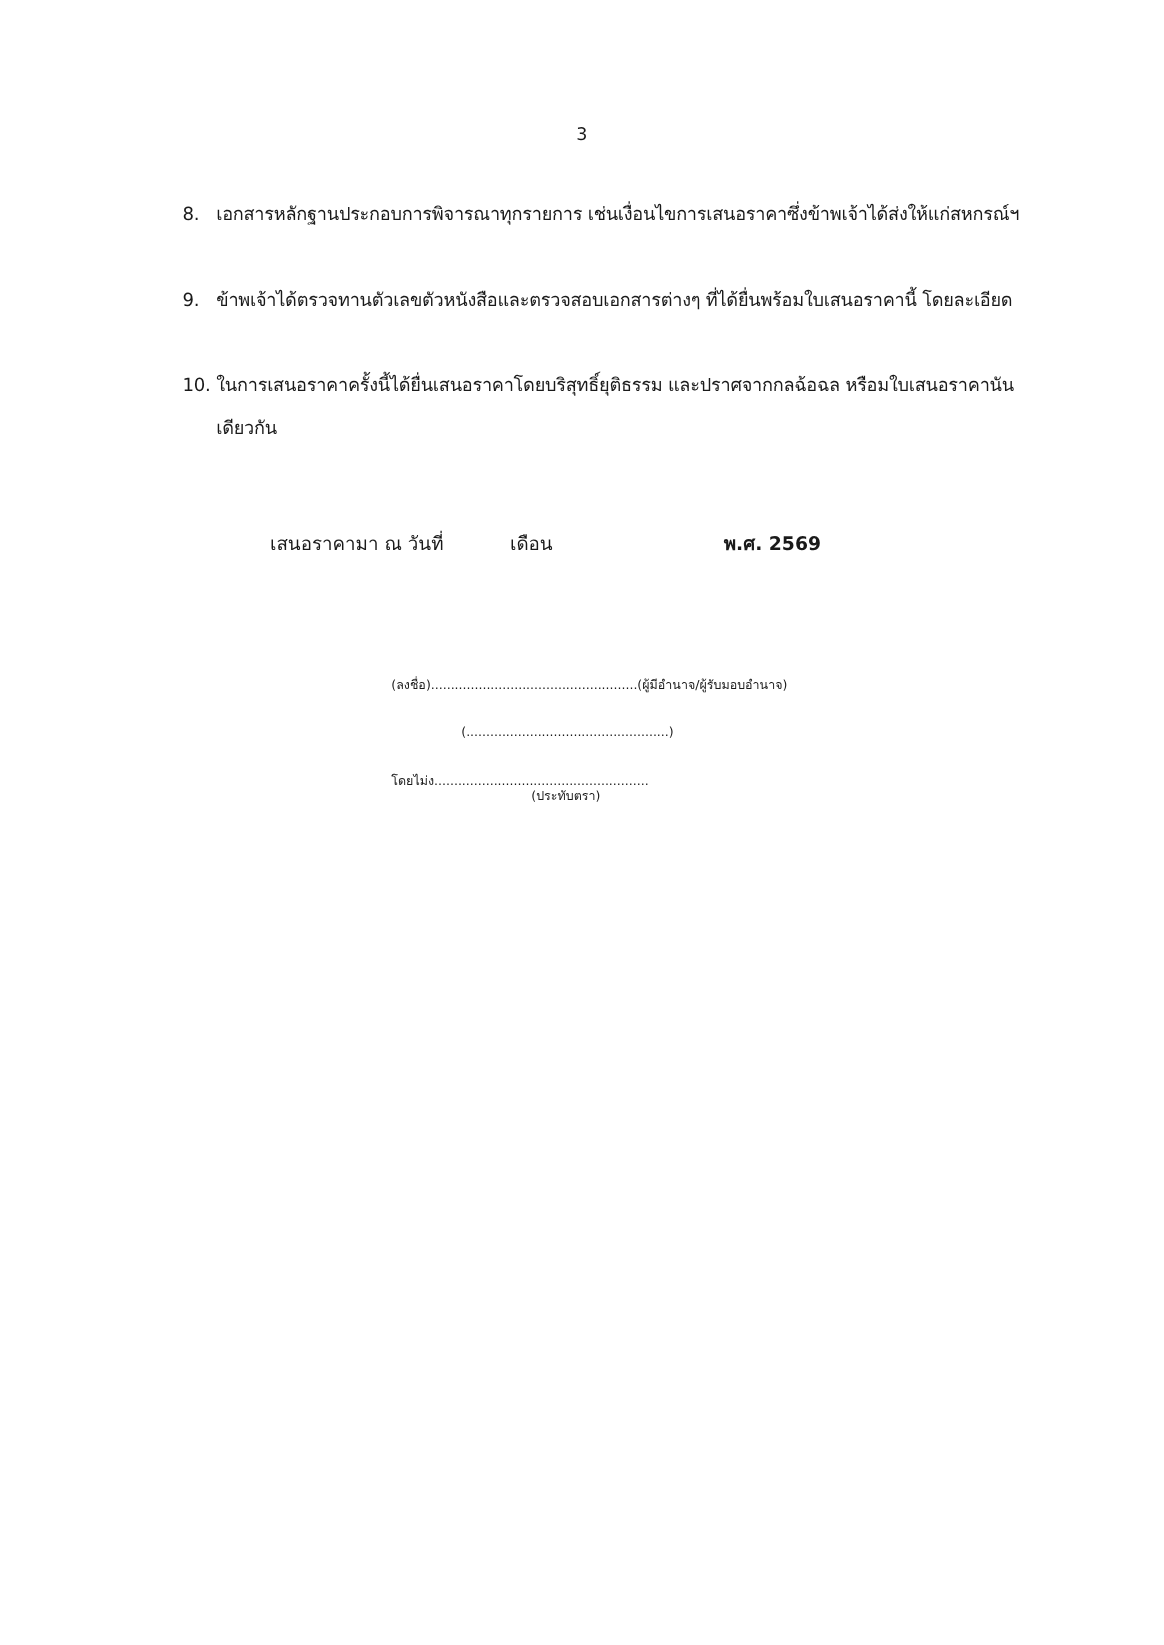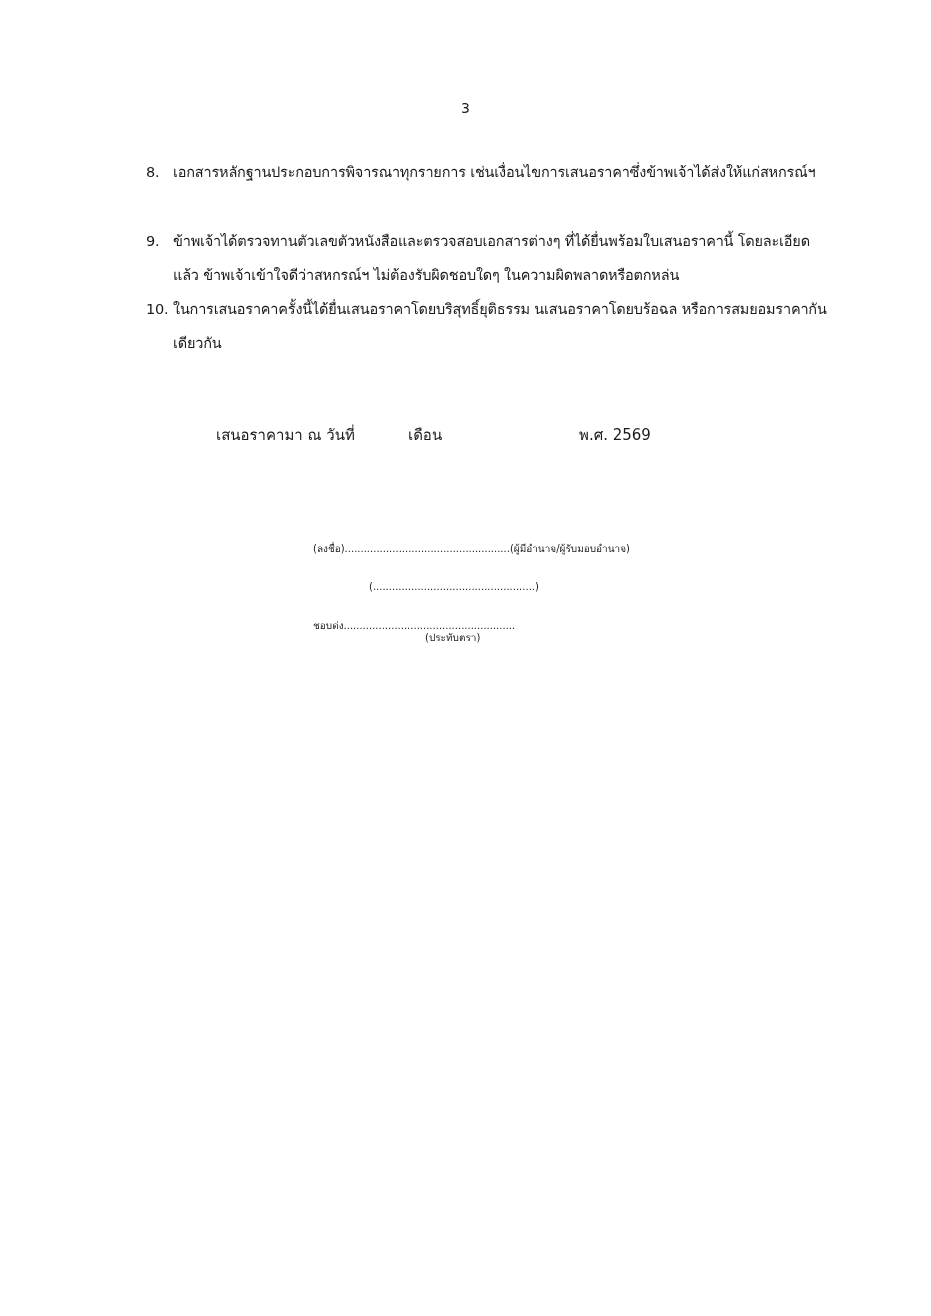--- a/index.html
+++ b/index.html
@@ -52,21 +52,21 @@
       position: absolute;
       top: 420px;
       left: 200px;
       font-size: 15px;
       line-height: 30px;
       white-space: nowrap;
     }
     .date-line span { position: absolute; top: 0; white-space: nowrap; }
     .date-line .d0 { left: 16px; }
     .date-line .d1 { left: 208px; }
-    .date-line .d2 { left: 379px; }
+    .date-line .d2 { left: 379px; font-weight: bold; }
 
     .sig {
       position: absolute;
       font-size: 10px;
       line-height: 30px;
       white-space: nowrap;
     }
     #sig-line { top: 534px; left: 313px; }
     #name-line { top: 572px; left: 369px; }
     #position-line { top: 611px; left: 313px; }
@@ -76,30 +76,29 @@
 <body>
 
 <div class="page-number">3</div>
 
 <div class="item" id="item8">
   <div class="row"><span class="num">8.</span><span>เอกสารหลักฐานประกอบการพิจารณาทุกรายการ เช่นเงื่อนไขการเสนอราคาซึ่งข้าพเจ้าได้ส่งให้แก่สหกรณ์ฯ</span></div>
 </div>
 
 <div class="item" id="item9">
   <div class="row"><span class="num">9.</span><span>ข้าพเจ้าได้ตรวจทานตัวเลขตัวหนังสือและตรวจสอบเอกสารต่างๆ ที่ได้ยื่นพร้อมใบเสนอราคานี้ โดยละเอียด</span></div>
-  <div class="row cont">แล้ว  ข้าพเจ้าเข้าใจดีว่าสหกรณ์ฯ ไม่ต้องรับผิดชอบใดๆ ในความผิดพลาดหรือตกหล่น</div>
 </div>
 
 <div class="item" id="item10">
-  <div class="row"><span class="num">10.</span><span>ในการเสนอราคาครั้งนี้ได้ยื่นเสนอราคาโดยบริสุทธิ์ยุติธรรม นเสนอราคาโดยบร้อฉล หรือการสมยอมราคากัน</span></div>
+  <div class="row"><span class="num">10.</span><span>ในการเสนอราคาครั้งนี้ได้ยื่นเสนอราคาโดยบริสุทธิ์ยุติธรรม และปราศจากกลฉ้อฉล หรือมใบเสนอราคานัน</span></div>
   <div class="row cont">เดียวกัน</div>
 </div>
 
 <div class="date-line">
   <span class="d0">เสนอราคามา ณ วันที่</span>
   <span class="d1">เดือน</span>
   <span class="d2">พ.ศ. 2569</span>
 </div>
 
 <div class="sig" id="sig-line">(ลงชื่อ)....................................................(ผู้มีอำนาจ/ผู้รับมอบอำนาจ)</div>
 <div class="sig" id="name-line">(...................................................)</div>
-<div class="sig" id="position-line">ชอบด่ง......................................................</div>
+<div class="sig" id="position-line">โดยไม่ง......................................................</div>
 <div class="sig" id="seal-line">(ประทับตรา)</div>
 
 </body></html>

